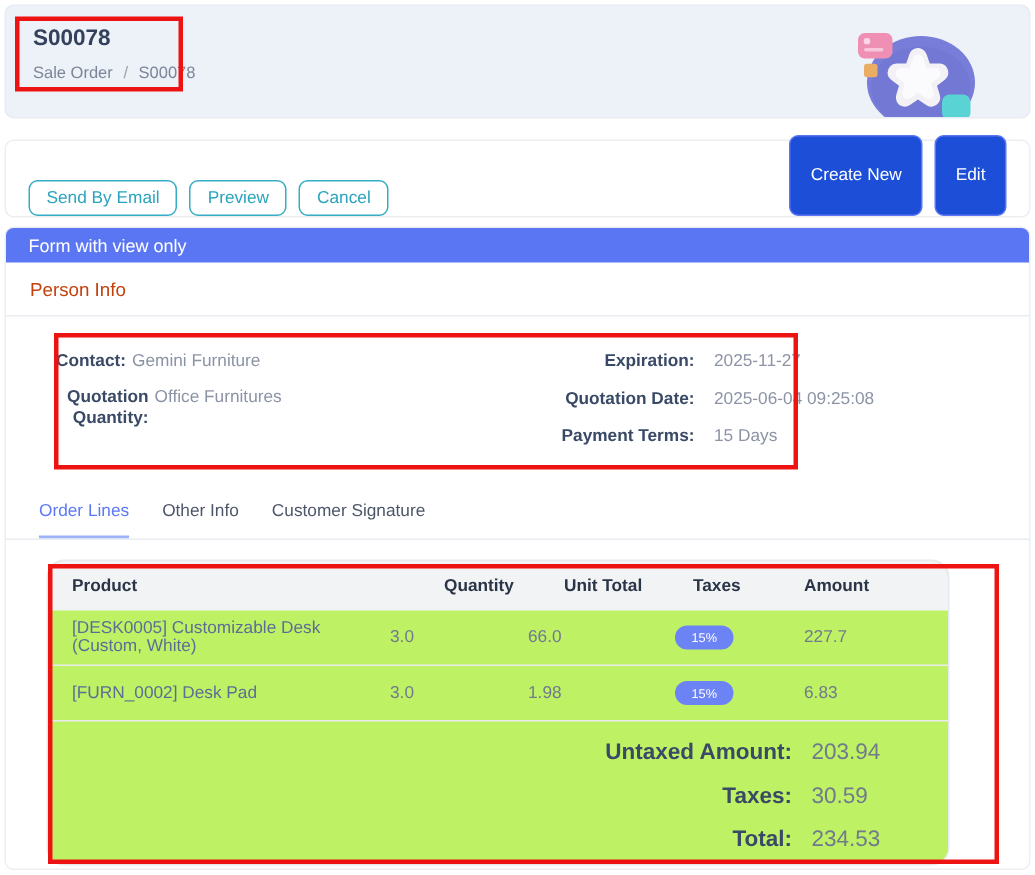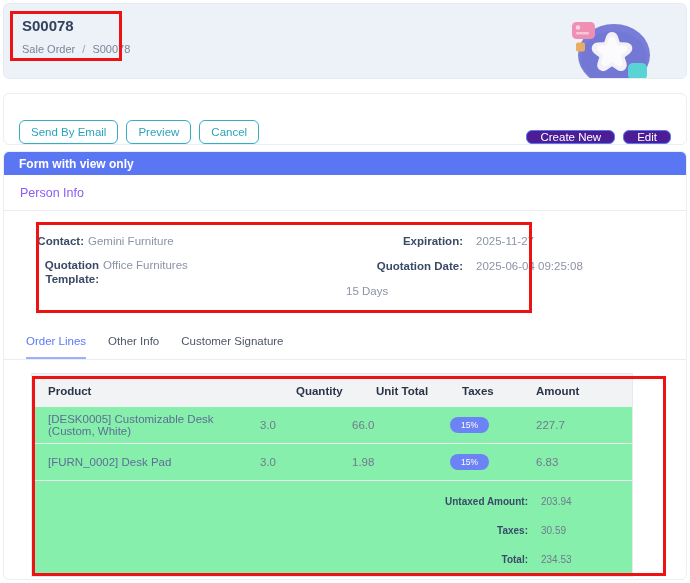--- a/index.html
+++ b/index.html
@@ -30,63 +30,63 @@
     border:1px solid #eceef2;border-radius:6px;display:flex;align-items:flex-end;
     padding:0 15px;box-sizing:border-box;
   }
   .btn{cursor:pointer;font-family:"Liberation Sans",sans-serif;}
   .btn-teal{
     background:#fff;border:1px solid #35aec5;color:#2aa3bd;border-radius:6px;
     padding:5px 11px;font-size:11.5px;margin-right:8px;
   }
   .toolbar-spacer{flex:1;}
   .btn-blue{
-    background:#4c1d95;color:#fff;border:1px solid #5b76f3;border-radius:6px;
-    padding:0 13px;font-size:11.5px;margin-left:8px;
+    background:#1d4ed8;color:#fff;border:1px solid #5b76f3;border-radius:6px;
+    padding:20px 13px;font-size:11.5px;margin-left:8px;
   }
   
   .main-card{
     position:absolute;left:3px;top:151px;right:3px;bottom:3px;background:#fff;
     border:1px solid #eceef2;border-radius:6px;box-sizing:border-box;
   }
   .banner{
     position:absolute;left:0;right:0;top:0;height:23px;background:#5b76f3;
-    border-radius:5px 5px 0 0;color:#fff;font-size:12px;font-weight:bold;
+    border-radius:5px 5px 0 0;color:#fff;font-size:12px;font-weight:normal;
     display:flex;align-items:center;padding-left:15px;
   }
-  .section-title{position:absolute;left:16px;top:34px;font-size:12.5px;color:#8b5cf6;}
+  .section-title{position:absolute;left:16px;top:34px;font-size:12.5px;color:#c2410c;}
   .divider{position:absolute;left:0;right:0;top:58px;height:1px;background:#e9ecf0;}
   
   .info-row{position:absolute;display:flex;font-size:11.5px;line-height:14px;}
   .info-label{font-weight:bold;color:#3a4a66;text-align:right;}
   .info-value{color:#8b93a5;}
   .il-left .info-label{width:60px;}
   .il-left .info-value{margin-left:4px;}
   .il-right .info-label{width:130px;}
   .il-right .info-value{margin-left:13px;}
   
   .tabs{position:absolute;left:0;right:0;top:183px;height:24px;display:flex;padding-left:22px;}
   .tab{font-size:11.5px;color:#4d5668;margin-right:22px;padding-bottom:8px;cursor:pointer;}
   .tab.active{color:#5b79f5;border-bottom:2px solid #9db1fa;}
   .tabs-divider{position:absolute;left:0;right:0;top:207px;height:1px;background:#e9ecf0;}
   
   .table-card{
-    position:absolute;left:27px;top:221px;width:602px;height:204px;background:#86efac;
-    border:1px solid #e6e9ee;border-radius:0;box-sizing:border-box;overflow:hidden;
+    position:absolute;left:27px;top:221px;width:602px;height:204px;background:#bef264;
+    border:1px solid #e6e9ee;border-radius:12px;box-sizing:border-box;overflow:hidden;
   }
   .trow{display:grid;grid-template-columns:1fr 80px 86px 74px 96px;align-items:center;padding-left:16px;}
   .thead{height:33px;background:#f2f3f5;font-size:11.5px;font-weight:bold;color:#2b3548;}
   .tbody-row{height:36px;font-size:11.5px;color:#717a8d;border-bottom:1px solid #e9ebef;cursor:pointer;gap:12px;}
   .tbody-row .cell-product{color:#5d6e95;}
   .tax-badge{
     display:inline-block;background:#6c83f6;color:#fff;font-size:8.5px;font-weight:normal;
     padding:4px 11px;border-radius:11px;line-height:1;
   }
   .totals{margin-top:6px;}
-  .total-row{display:flex;justify-content:flex-end;align-items:center;height:29px;padding-right:14px;font-size:10px;}
+  .total-row{display:flex;justify-content:flex-end;align-items:center;height:29px;padding-right:14px;font-size:15px;}
   .total-label{font-weight:bold;color:#3a4a66;text-align:right;}
   .total-value{width:90px;padding-left:13px;color:#717a8d;box-sizing:border-box;}
 </style>
 </head>
 <body>
 
 <div class="header-band">
   <div class="page-title">S00078</div>
   <div class="breadcrumb">
     <span class="crumb-link">Sale Order</span>
@@ -122,33 +122,34 @@
     <span>Form with view only</span>
   </div>
   <div class="section-title">Person Info</div>
   <div class="divider"></div>
 
   <div class="info-row il-left" style="left:20px;top:82px;">
     <div class="info-label">Contact:</div>
     <div class="info-value">Gemini Furniture</div>
   </div>
   <div class="info-row il-left" style="left:35px;top:106px;">
-    <div class="info-label">Quotation Template:</div>
+    <div class="info-label">Quotation Quantity:</div>
     <div class="info-value">Office Furnitures</div>
   </div>
 
   <div class="info-row il-right" style="left:329px;top:82px;">
     <div class="info-label">Expiration:</div>
     <div class="info-value">2025-11-27</div>
   </div>
   <div class="info-row il-right" style="left:329px;top:107px;">
     <div class="info-label">Quotation Date:</div>
     <div class="info-value">2025-06-04 09:25:08</div>
   </div>
   <div class="info-row il-right" style="left:329px;top:132px;">
+    <div class="info-label">Payment Terms:</div>
     <div class="info-value">15 Days</div>
   </div>
 
   <div class="tabs">
     <div class="tab active">Order Lines</div>
     <div class="tab">Other Info</div>
     <div class="tab">Customer Signature</div>
   </div>
   <div class="tabs-divider"></div>
 

